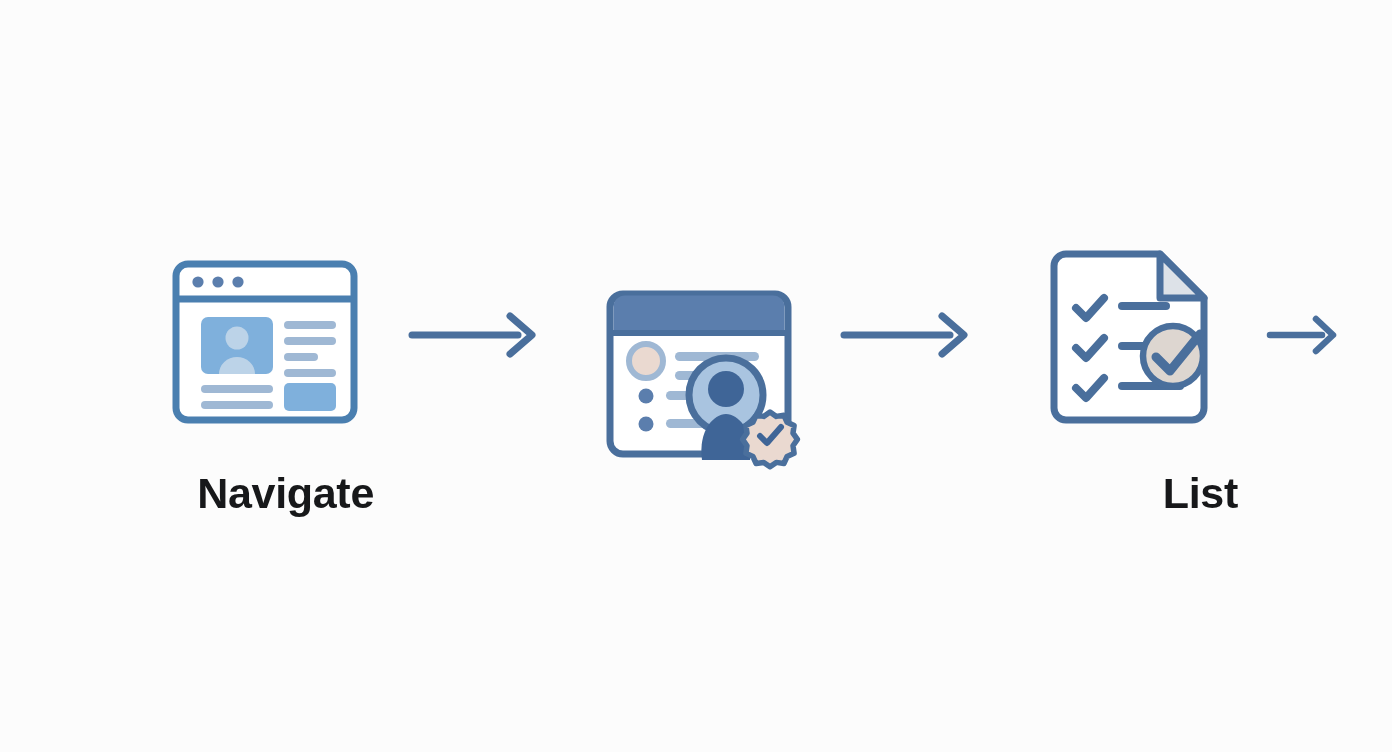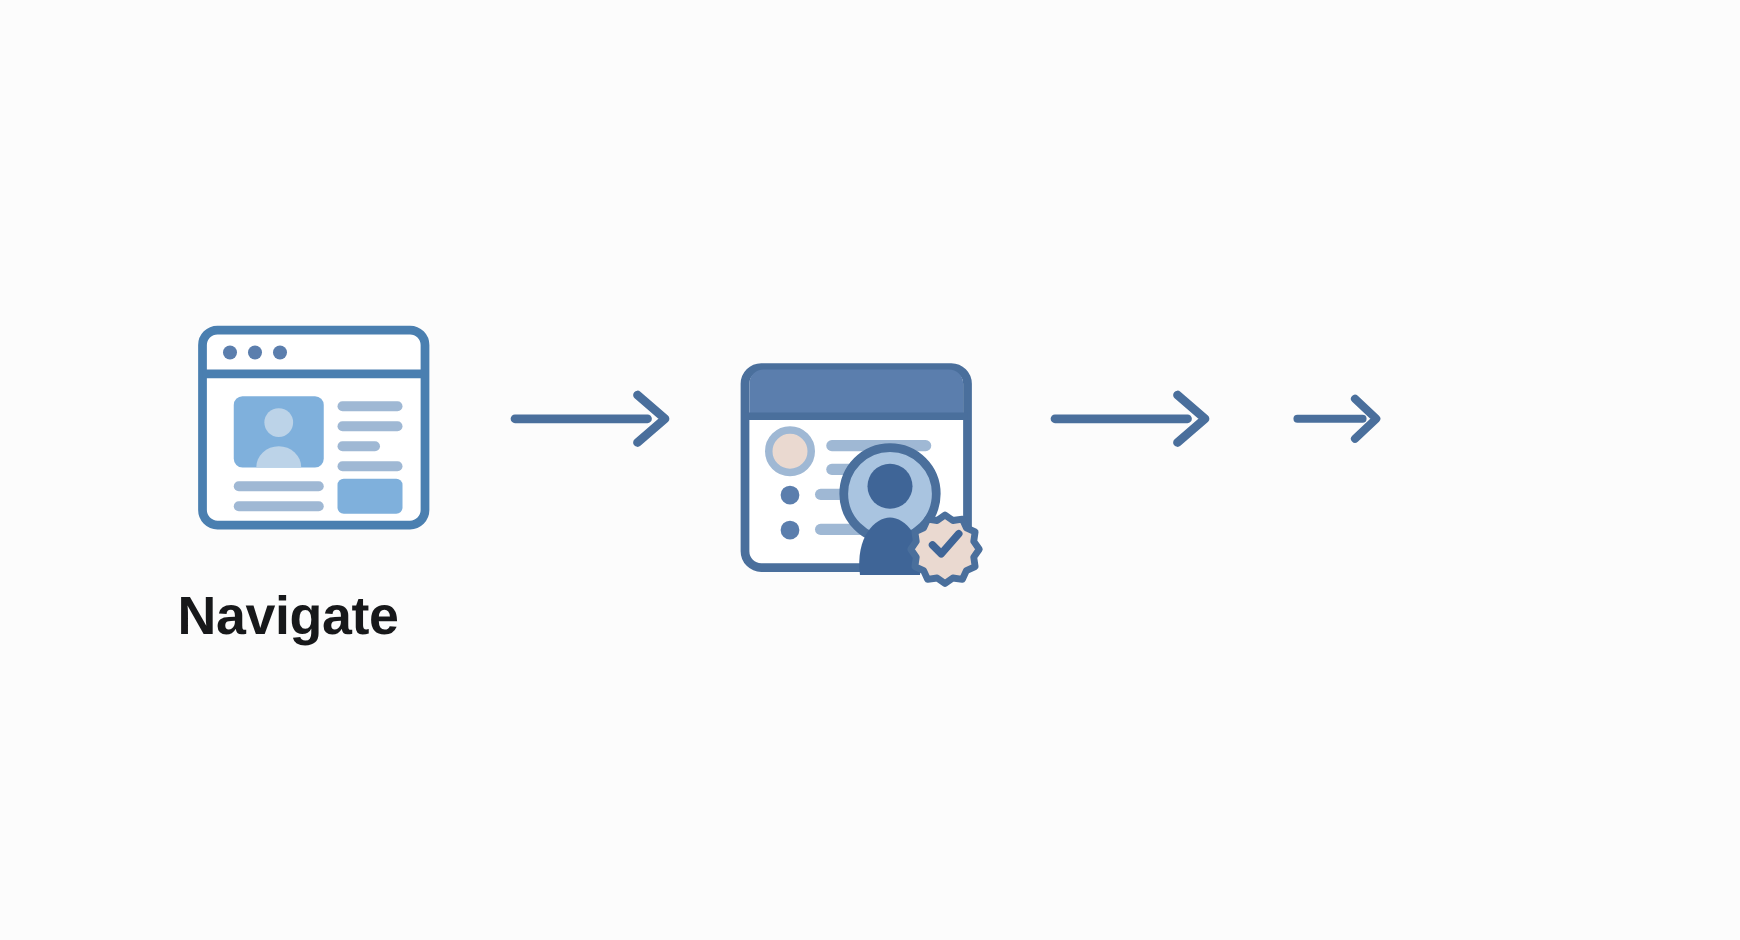--- a/index.html
+++ b/index.html
@@ -31,21 +31,21 @@
     width: 1392px;
     height: 752px;
     display: flex;
     flex-direction: row;
     align-items: center;
   }
 
   .step {
     display: flex;
     flex-direction: column;
-    align-items: flex-start;
+    align-items: flex-end;
     justify-content: flex-start;
     width: 232px;
     flex: 0 0 auto;
   }
 
   .step-icon {
     width: 218px;
     height: 208px;
     display: flex;
     align-items: center;
@@ -164,20 +164,42 @@
 
     <div class="arrow arrow-full">
       <svg width="138" height="56" viewBox="0 0 138 56" xmlns="http://www.w3.org/2000/svg">
         <line x1="6" y1="28" x2="112" y2="28" stroke="#4a6f9c" stroke-width="7" stroke-linecap="round"></line>
         <polyline points="104,9 126,28 104,47" fill="none" stroke="#4a6f9c" stroke-width="7" stroke-linecap="round" stroke-linejoin="round"></polyline>
       </svg>
     </div>
 
     <div class="gap-d"></div>
 
+    <div class="step">
+      <div class="step-icon">
+        <svg width="218" height="208" viewBox="0 0 218 208" xmlns="http://www.w3.org/2000/svg">
+
+          <path d="M34 28 a12 12 0 0 1 12 -12 h94 l44 44 v110 a12 12 0 0 1 -12 12 h-126 a12 12 0 0 1 -12 -12 z" fill="#ffffff" stroke="#4a6f9c" stroke-width="7" stroke-linejoin="round"></path>
+          <path d="M140 16 l44 44 h-44 z" fill="#dde2e8" stroke="#4a6f9c" stroke-width="7" stroke-linejoin="round"></path>
+
+          <polyline points="56,70 66,80 84,60" fill="none" stroke="#4a6f9c" stroke-width="8" stroke-linecap="round" stroke-linejoin="round"></polyline>
+          <rect x="98" y="64" width="52" height="8" rx="4" fill="#4a6f9c"></rect>
+
+          <polyline points="56,110 66,120 84,100" fill="none" stroke="#4a6f9c" stroke-width="8" stroke-linecap="round" stroke-linejoin="round"></polyline>
+          <rect x="98" y="104" width="52" height="8" rx="4" fill="#4a6f9c"></rect>
+
+          <polyline points="56,150 66,160 84,140" fill="none" stroke="#4a6f9c" stroke-width="8" stroke-linecap="round" stroke-linejoin="round"></polyline>
+          <rect x="98" y="144" width="66" height="8" rx="4" fill="#4a6f9c"></rect>
+
+          <circle cx="153" cy="118" r="30" fill="#ddd6d0" stroke="#4a6f9c" stroke-width="6.5"></circle>
+          <polyline points="136,119 150,133 180,96" fill="none" stroke="#4a6f9c" stroke-width="9" stroke-linecap="round" stroke-linejoin="round"></polyline>
+        </svg>
+      </div>
+      <div class="step-label">List</div>
+    </div>
 
     <div class="gap-e"></div>
 
     <div class="arrow arrow-short">
       <svg width="84" height="52" viewBox="0 0 84 52" xmlns="http://www.w3.org/2000/svg">
         <line x1="4" y1="26" x2="56" y2="26" stroke="#4a6f9c" stroke-width="6.5" stroke-linecap="round"></line>
         <polyline points="50,10 67,26 50,42" fill="none" stroke="#4a6f9c" stroke-width="6.5" stroke-linecap="round" stroke-linejoin="round"></polyline>
       </svg>
     </div>
 

